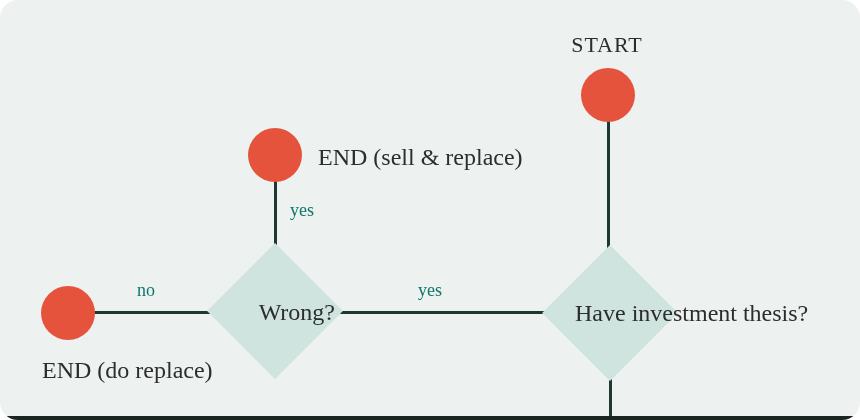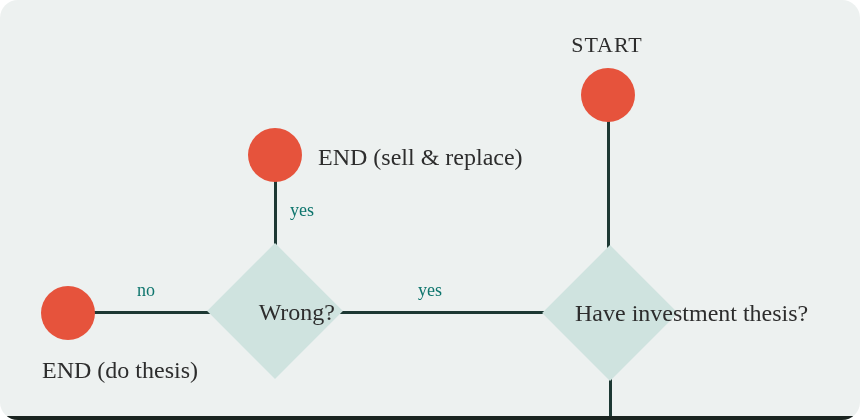--- a/index.html
+++ b/index.html
@@ -100,21 +100,21 @@
   <div class="node-circle" id="node-start"></div>
   <div class="node-circle" id="node-end-sell"></div>
   <div class="node-circle" id="node-end-nothing"></div>
   <div class="node-diamond" id="diamond-thesis"></div>
   <div class="node-diamond" id="diamond-wrong"></div>
 
   <div class="label" id="label-start">START</div>
   <div class="label" id="label-thesis">Have investment thesis?</div>
   <div class="label" id="label-wrong">Wrong?</div>
   <div class="label" id="label-end-sell">END (sell &amp; replace)</div>
-  <div class="label" id="label-end-nothing">END (do thesis)</div>
+  <div class="label" id="label-end-nothing">END (do replace)</div>
 
   <div class="edge-label" id="elabel-yes-top">yes</div>
   <div class="edge-label" id="elabel-no">no</div>
   <div class="edge-label" id="elabel-yes-mid">yes</div>
 
   <div class="bottom-bar"></div>
 
 </div>
 
 </body></html>

